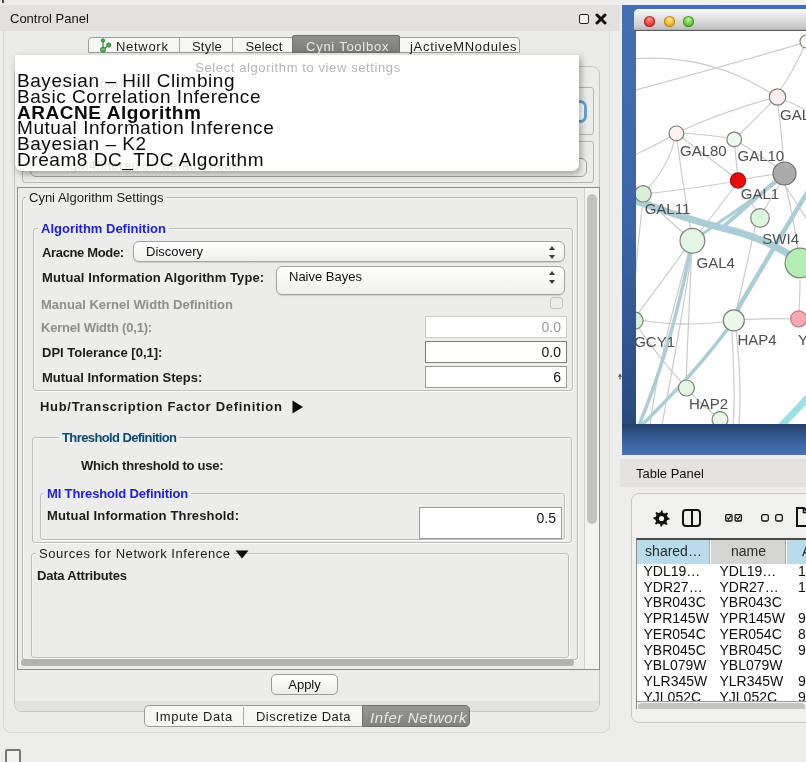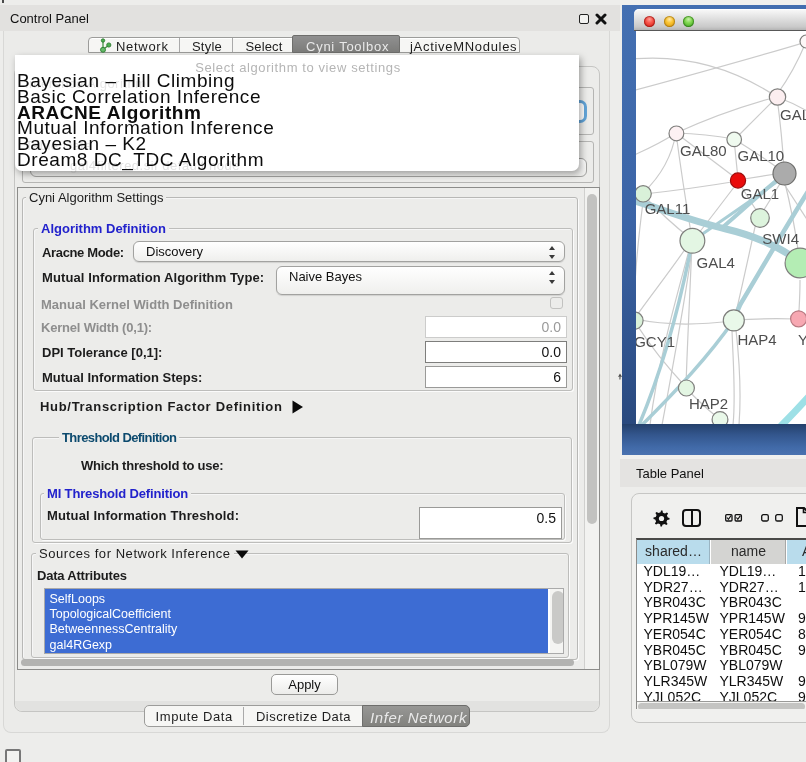--- a/index.html
+++ b/index.html
@@ -111,26 +111,20 @@
 <div class="lbl" style="left:47px;top:508px;letter-spacing:0.15px;">Mutual Information Threshold:</div>
 <div class="field" style="left:419px;top:507px;width:143px;height:32px;border:1px solid #9a9a98;">0.5</div>
 
 <div class="gbox" style="left:31px;top:553px;width:538px;height:105px;border-color:#bdbdbb;"></div>
 <div class="gtitle" style="left:36px;top:546px;color:#1c1c1c;letter-spacing:0.55px;">Sources for Network Inference</div>
 <svg class="abs" style="left:235px;top:550px;" width="14" height="9" viewBox="0 0 14 9">
       <path d="M0.5 0.5 L13.5 0.5 L7 8.5 Z" fill="#0a0a0a"></path>
     </svg>
 
 <div class="lbl" style="left:37px;top:568px;letter-spacing:-0.2px;">Data Attributes</div>
-<div class="abs" style="left:44px;top:588px;width:520px;height:66px;background:#fff;border:1px solid #aaa;overflow:hidden;">
-  <div class="abs" style="left:0;top:0;width:503px;height:66px;background:#3d6cd3;"></div>
-  <div class="abs" style="left:4.5px;top:2.5px;font-size:12.5px;color:#fff;line-height:15.4px;">SelfLoops<br>TopologicalCoefficient<br>BetweennessCentrality<br>gal4RGexp</div>
-  <div class="abs" style="left:505px;top:0;width:15px;height:66px;background:#f4f4f2;"></div>
-  <div class="abs" style="left:506.5px;top:2px;width:12px;height:53px;background:#c9c9c7;border-radius:6px;"></div>
-</div>
 
 <div class="abs" style="left:20.5px;top:658.5px;width:553px;height:7.5px;background:#b3b3b1;border-radius:4px;"></div>
 
 <div class="abs" style="left:271px;top:674px;width:67px;height:21px;background:linear-gradient(#ffffff,#ececea);border:1px solid #9a9a98;border-radius:5px;text-align:center;font-size:13px;line-height:19px;color:#111;">Apply</div>
 
 <div class="abs" style="left:144px;top:705px;width:326px;height:22px;background:#f6f6f4;border:1px solid #9c9c9a;border-radius:5px;"></div>
 <div class="abs" style="left:243px;top:707px;width:1px;height:18px;background:#aaa;"></div>
 <div class="abs" style="left:362px;top:705px;width:108px;height:22px;background:linear-gradient(#979795,#82827e);border:1px solid #6e6e6c;border-radius:0 5px 5px 0;"></div>
 <div class="abs" style="left:155.5px;top:709px;font-size:13px;color:#1d1d1d;letter-spacing:0.6px;">Impute Data</div>
 <div class="abs" style="left:256px;top:709px;font-size:13px;color:#1d1d1d;letter-spacing:0.45px;">Discretize Data</div>

